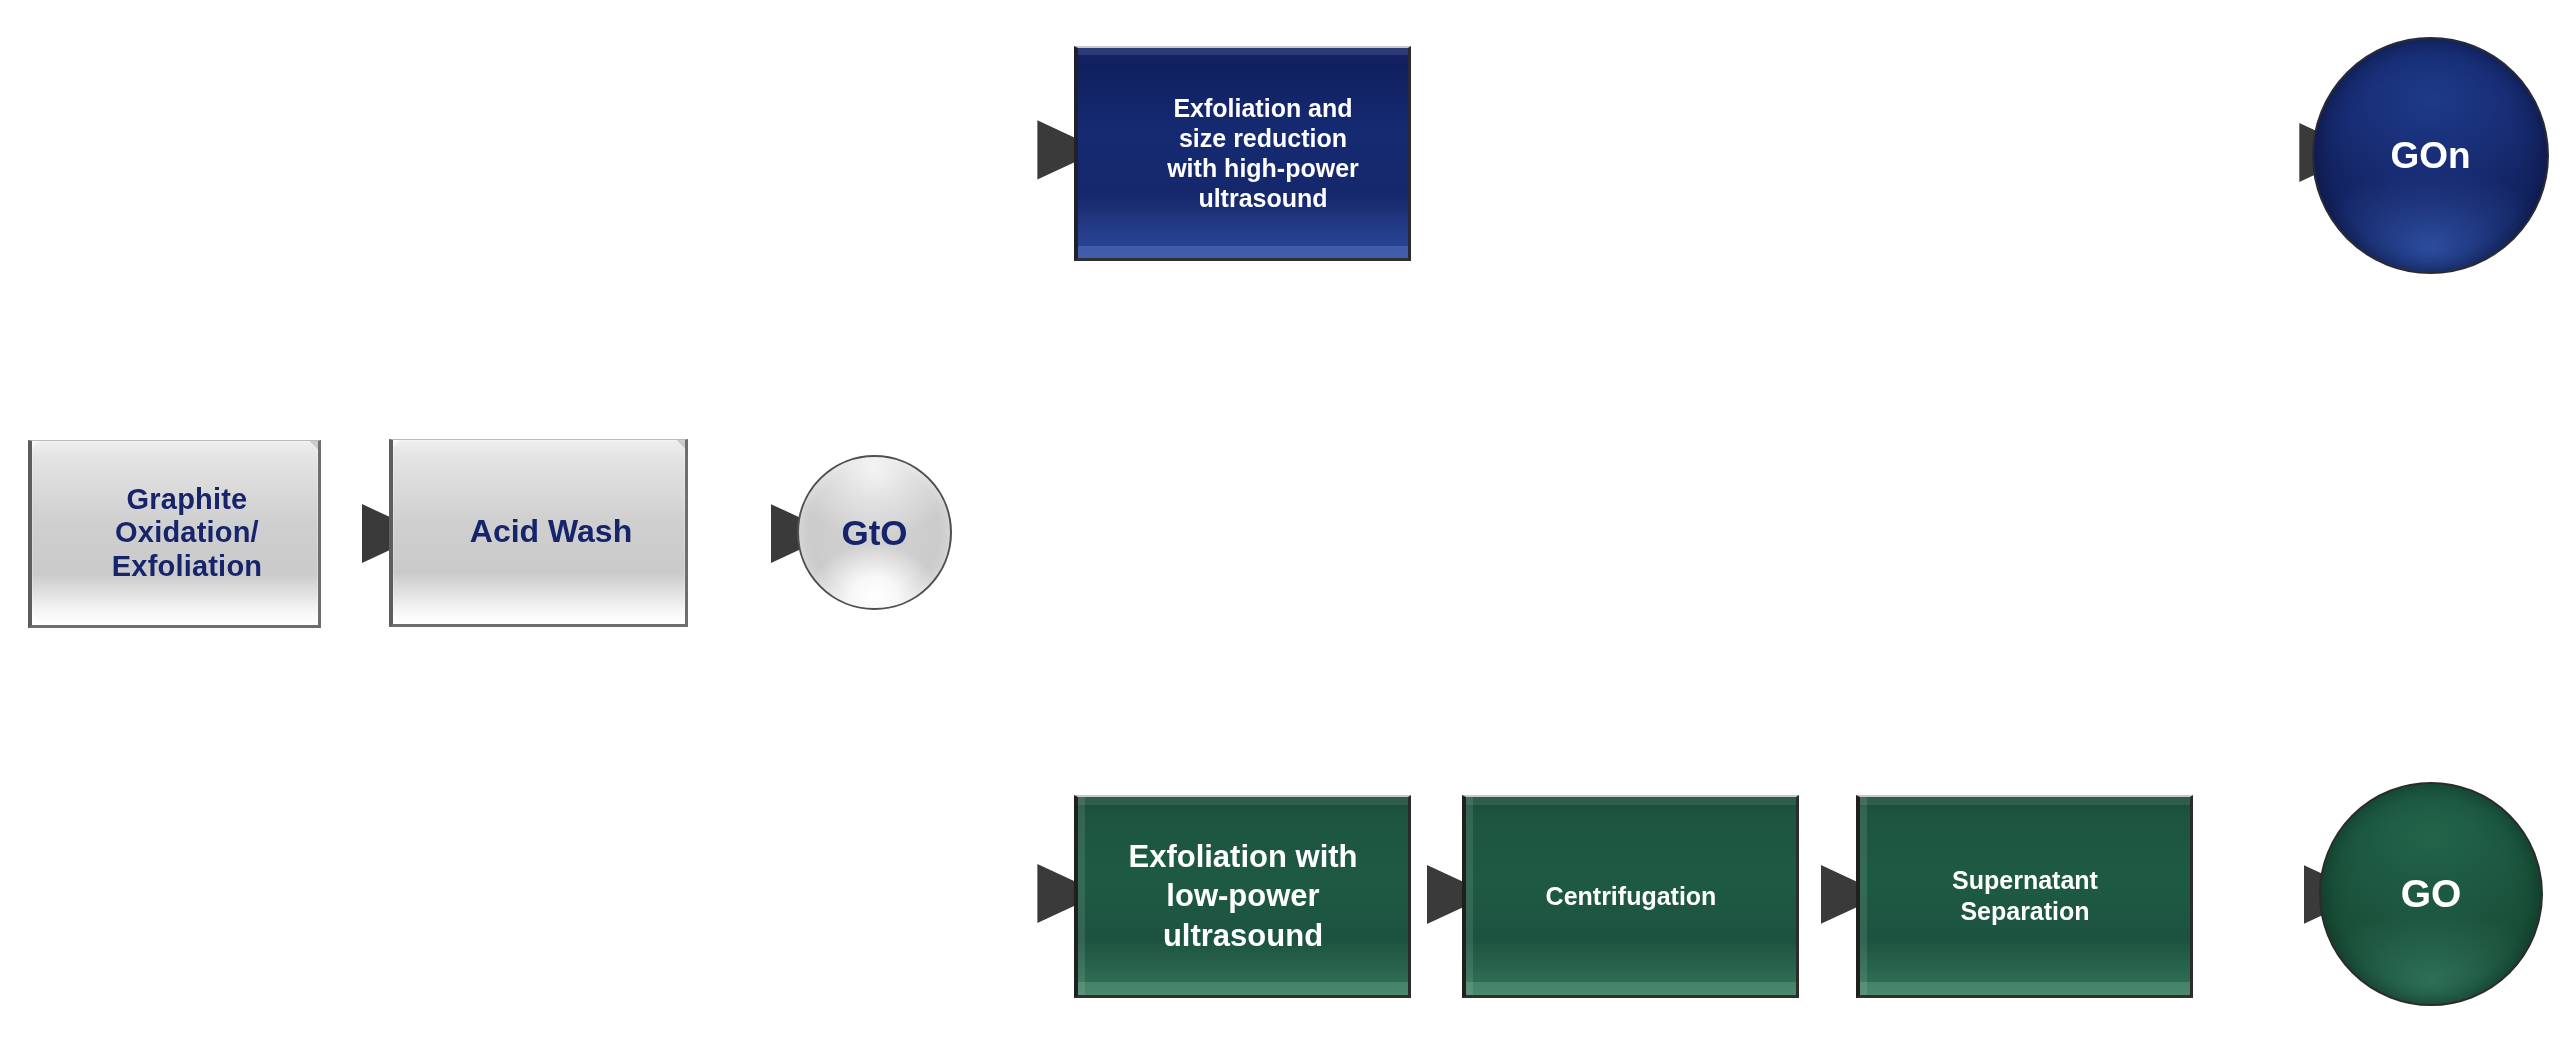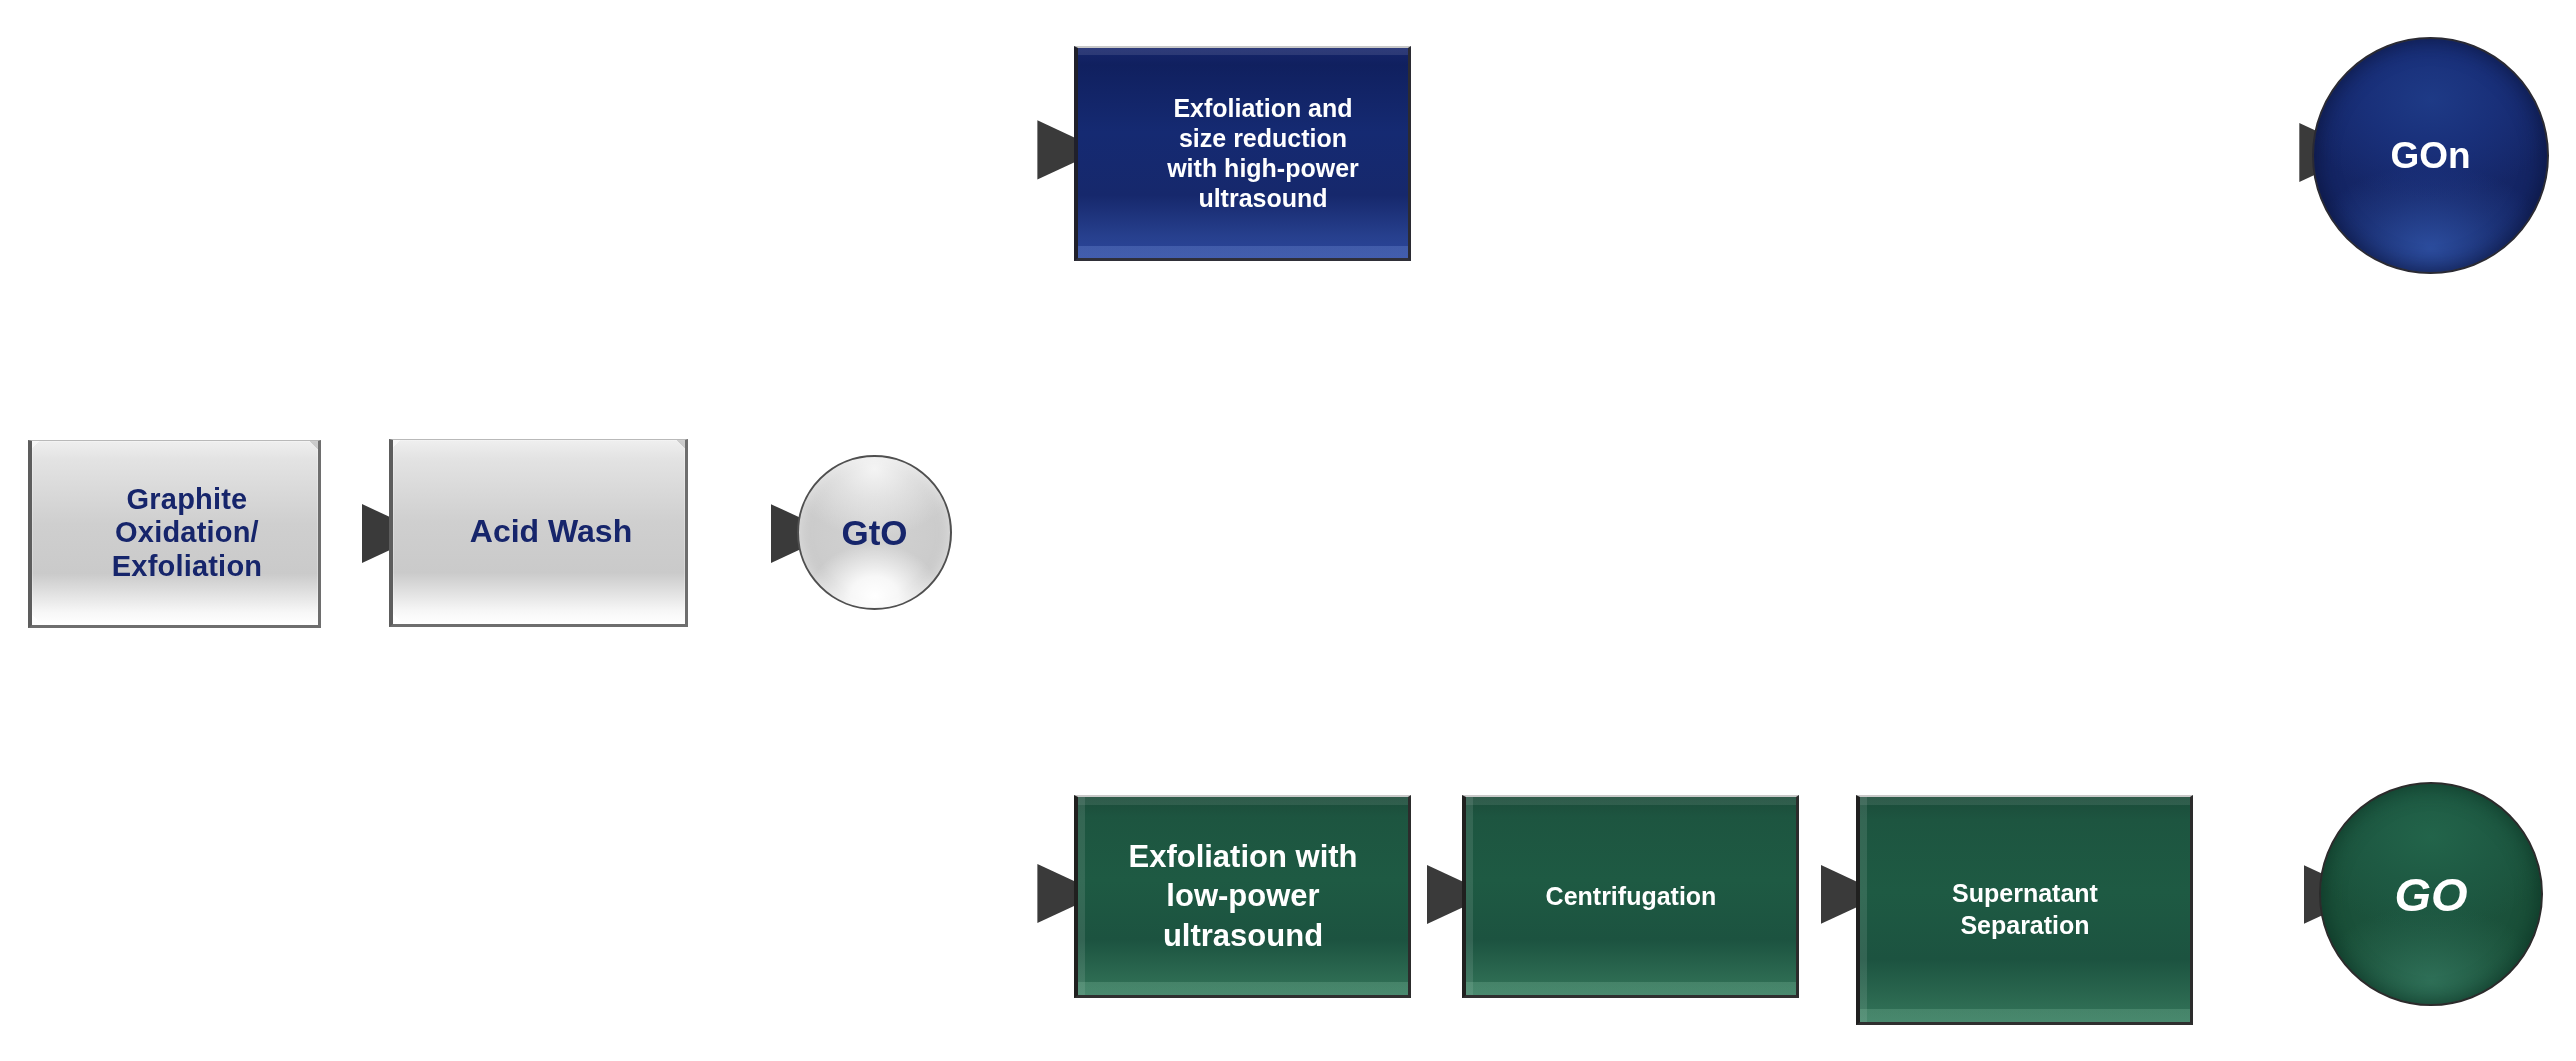--- a/index.html
+++ b/index.html
@@ -245,23 +245,23 @@
   <div class="node-box box-green" style="left:1074px; top:795px; width:337px; height:203px; font-size:31px; line-height:1.26;">
     <span class="inner">Exfoliation with
 low-power
 ultrasound</span>
   </div>
 
   <div class="node-box box-green" style="left:1462px; top:795px; width:337px; height:203px; font-size:25px;">
     <span class="inner">Centrifugation</span>
   </div>
 
-  <div class="node-box box-green" style="left:1856px; top:795px; width:337px; height:230px; font-size:25px; line-height:1.26;">
+  <div class="node-box box-green" style="left:1856px; top:795px; width:337px; height:203px; font-size:25px; line-height:1.26;">
     <span class="inner">Supernatant
 Separation</span>
   </div>
 
-  <div class="node-circle circle-green" style="left:2319px; top:782px; width:224px; height:224px; font-size:47px;font-style:italic;">
+  <div class="node-circle circle-green" style="left:2319px; top:782px; width:224px; height:224px; font-size:39px;">
     <span class="inner">GO</span>
   </div>
 
 </div>
 
 
 </body></html>

